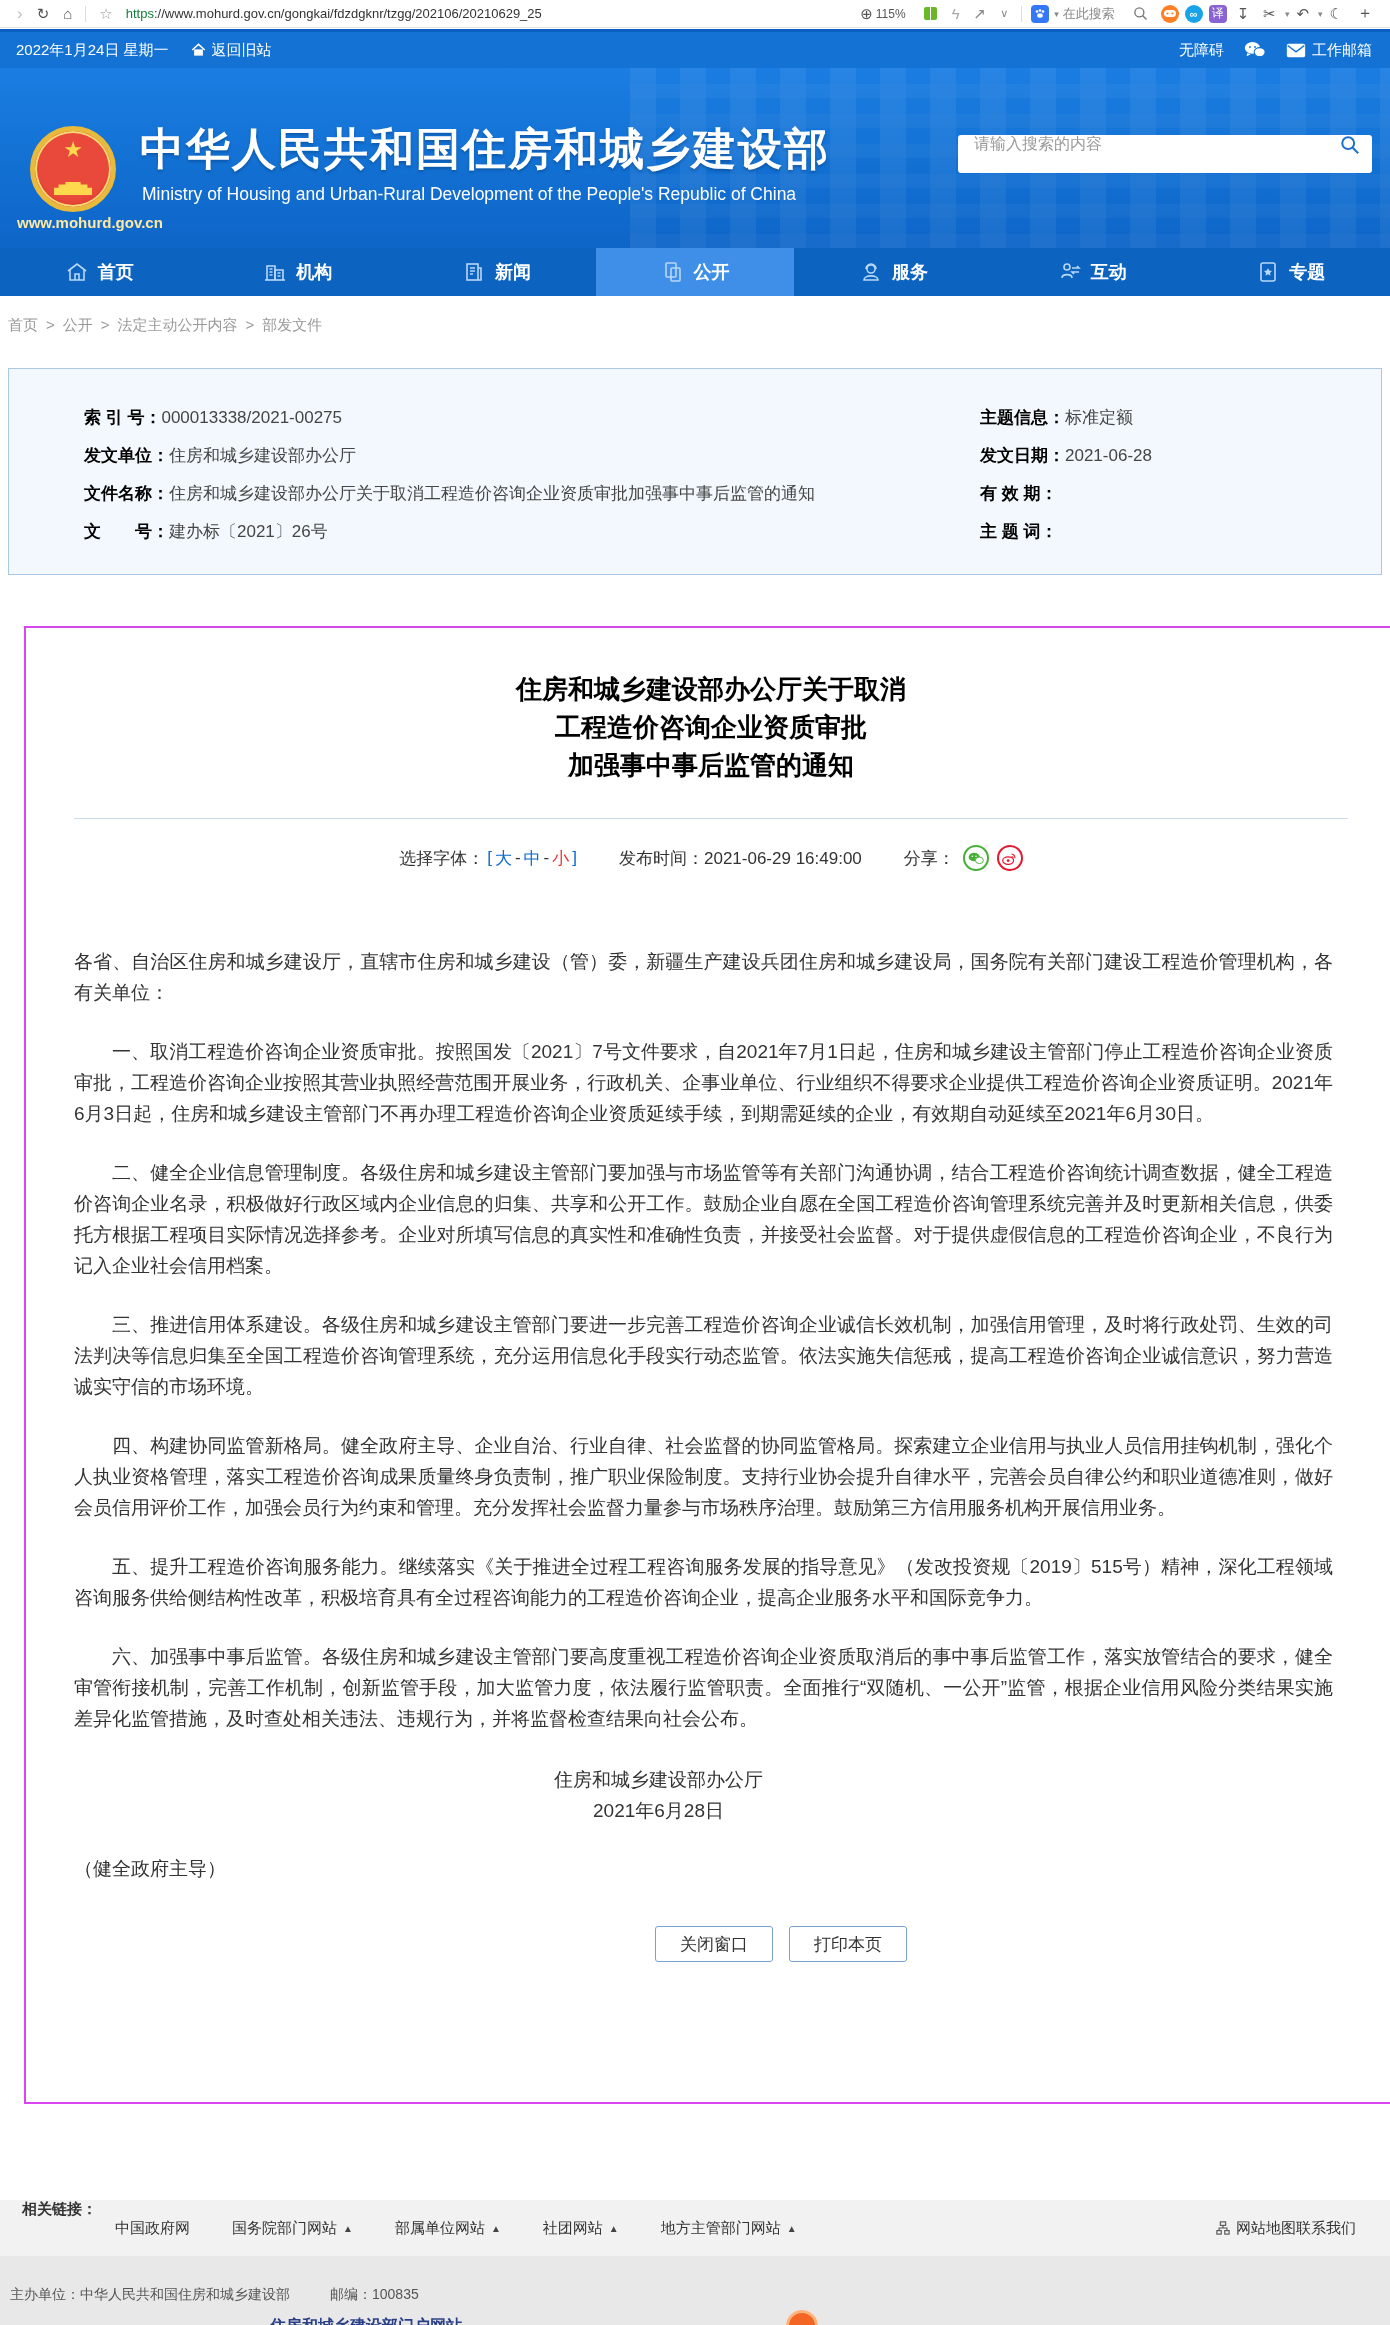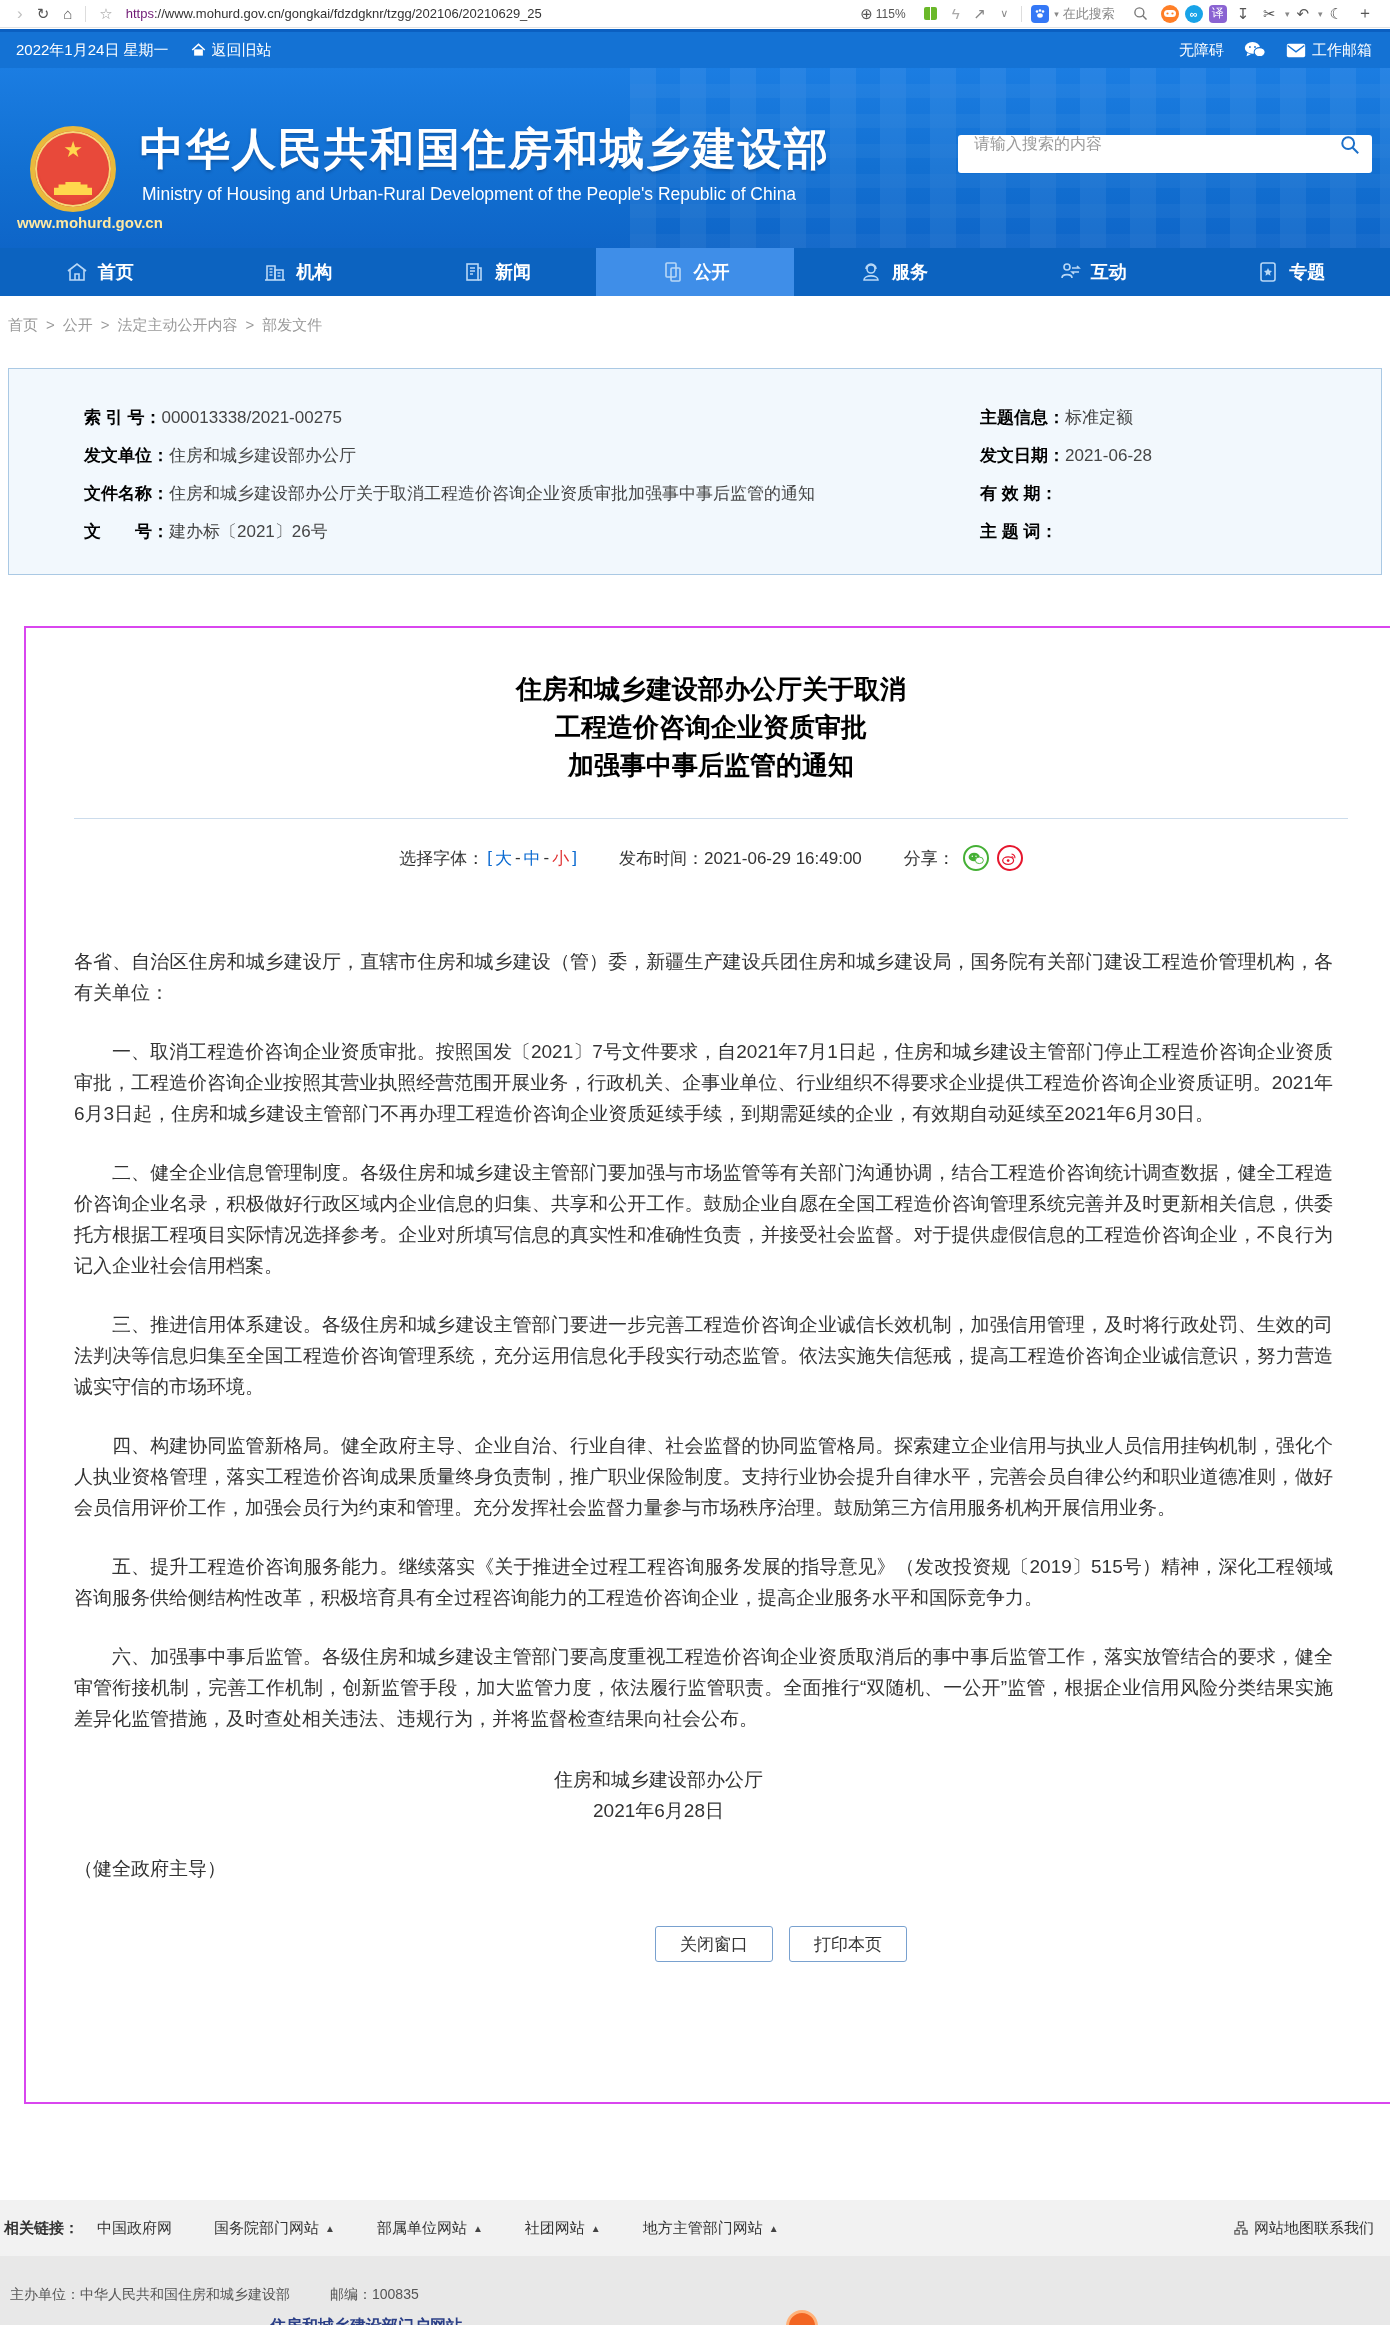--- a/index.html
+++ b/index.html
@@ -6,21 +6,21 @@
   body { font-family:"Liberation Sans","DejaVu Sans",sans-serif; background:#fff; }
   .page { position:relative; width:1390px; height:2325px; background:#fff; overflow:hidden; }
 
   
   .browser-bar { position:absolute; left:0; top:0; width:1390px; height:28px; background:#fff;
     border-bottom:1px solid #e3e3e3; display:flex; align-items:center; padding:0 10px; font-size:13px; color:#444; }
   .tb-ic { margin:0 7px; font-size:15px; color:#555; cursor:default; }
   .tb-fwd { color:#c0c0c0; font-size:17px; }
   .tb-div { width:1px; height:16px; background:#ddd; margin:0 6px; }
   .url { margin-left:6px; font-size:13px; letter-spacing:0; white-space:nowrap; }
-  .url .scheme { color:#701a75; }
+  .url .scheme { color:#15803d; }
   .url .rest { color:#333; }
   .tb-right { margin-left:auto; display:flex; align-items:center; }
   .zoom-ctl { display:flex; align-items:center; color:#555; font-size:12px; margin-right:10px; }
   .zoom-ctl .g { font-size:15px; margin-right:3px; }
   .book { width:13px; height:13px; background:#6ab82a; border-radius:2px; margin:0 8px; position:relative; }
   .book:after{ content:""; position:absolute; left:6px; top:0; width:1px; height:13px; background:#fff; }
   .badge { width:18px; height:18px; border-radius:4px; display:flex; align-items:center; justify-content:center; margin:0 3px; }
   .badge-paw { background:#3478f6; }
   .badge-game { background:#ff7f27; border-radius:50%; }
   .badge-inf { background:#18a3e8; border-radius:50%; color:#fff; font-size:11px; font-weight:bold; }
@@ -96,21 +96,21 @@
   .article-body p.salutation { text-indent:0; }
 
   .sig { margin:30px 0 0 480px; width:max-content; text-align:center; font-size:19px; color:#333; line-height:31px; }
   .note { margin-top:30px; font-size:19px; color:#333; }
   .btn-row { margin-top:44px; display:flex; justify-content:center; gap:16px; padding-left:140px; }
   .btn { width:118px; height:36px; background:#fff; border:1px solid #79a1cf; border-radius:3px;
     font-size:17px; color:#333; font-family:inherit; cursor:pointer; }
 
   
   .foot1 { position:absolute; left:0; top:2200px; width:1390px; height:56px; background:#f2f2f2;
-    display:flex; align-items:center; padding:0 4px; font-size:15px; color:#333; }
+    display:flex; padding:0 22px; font-size:15px; color:#333; }
   .f-label { font-weight:bold; }
   .f-link { margin-left:42px; cursor:pointer; display:flex; align-items:center; gap:6px; }
   .f-link.first { margin-left:18px; }
   .f-tri { font-size:10px; color:#444; }
   .foot1 .right { margin-left:auto; display:flex; align-items:center; margin-right:12px; }
   .f-util { display:flex; align-items:center; gap:6px; cursor:pointer; color:#333; }
 
   .foot2 { position:absolute; left:0; top:2256px; width:1390px; height:69px; background:#e8e8e8;
     font-size:14px; color:#555; }
   .foot2 .line1 { position:absolute; left:10px; top:30px; display:flex; gap:40px; }

